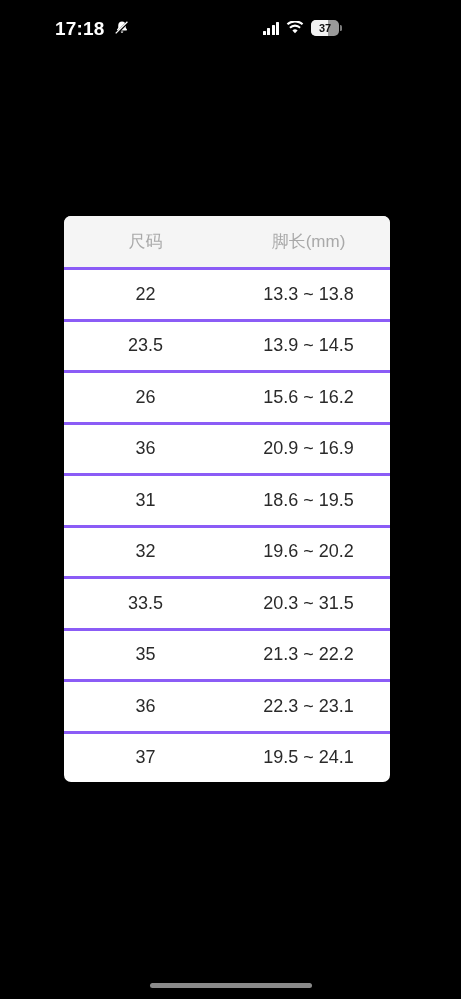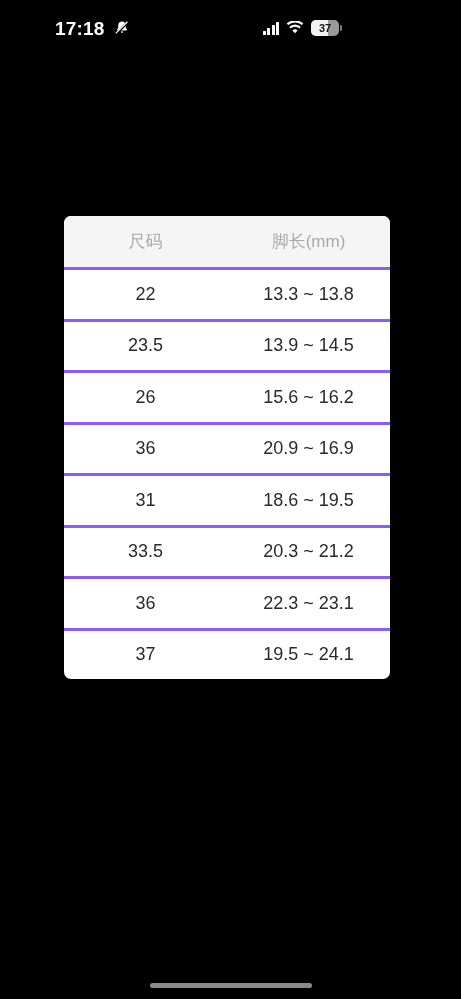--- a/index.html
+++ b/index.html
@@ -225,22 +225,30 @@
         </tr>
         <tr>
           <td class="col-size">36</td>
           <td class="col-length">20.9 ~ 16.9</td>
         </tr>
         <tr>
           <td class="col-size">31</td>
           <td class="col-length">18.6 ~ 19.5</td>
         </tr>
         <tr>
+          <td class="col-size">32</td>
+          <td class="col-length">19.6 ~ 20.2</td>
+        </tr>
+        <tr>
           <td class="col-size">33.5</td>
-          <td class="col-length">20.3 ~ 21.2</td>
+          <td class="col-length">20.3 ~ 31.5</td>
+        </tr>
+        <tr>
+          <td class="col-size">35</td>
+          <td class="col-length">21.3 ~ 22.2</td>
         </tr>
         <tr>
           <td class="col-size">36</td>
           <td class="col-length">22.3 ~ 23.1</td>
         </tr>
         <tr>
           <td class="col-size">37</td>
           <td class="col-length">19.5 ~ 24.1</td>
         </tr>
       </tbody>

